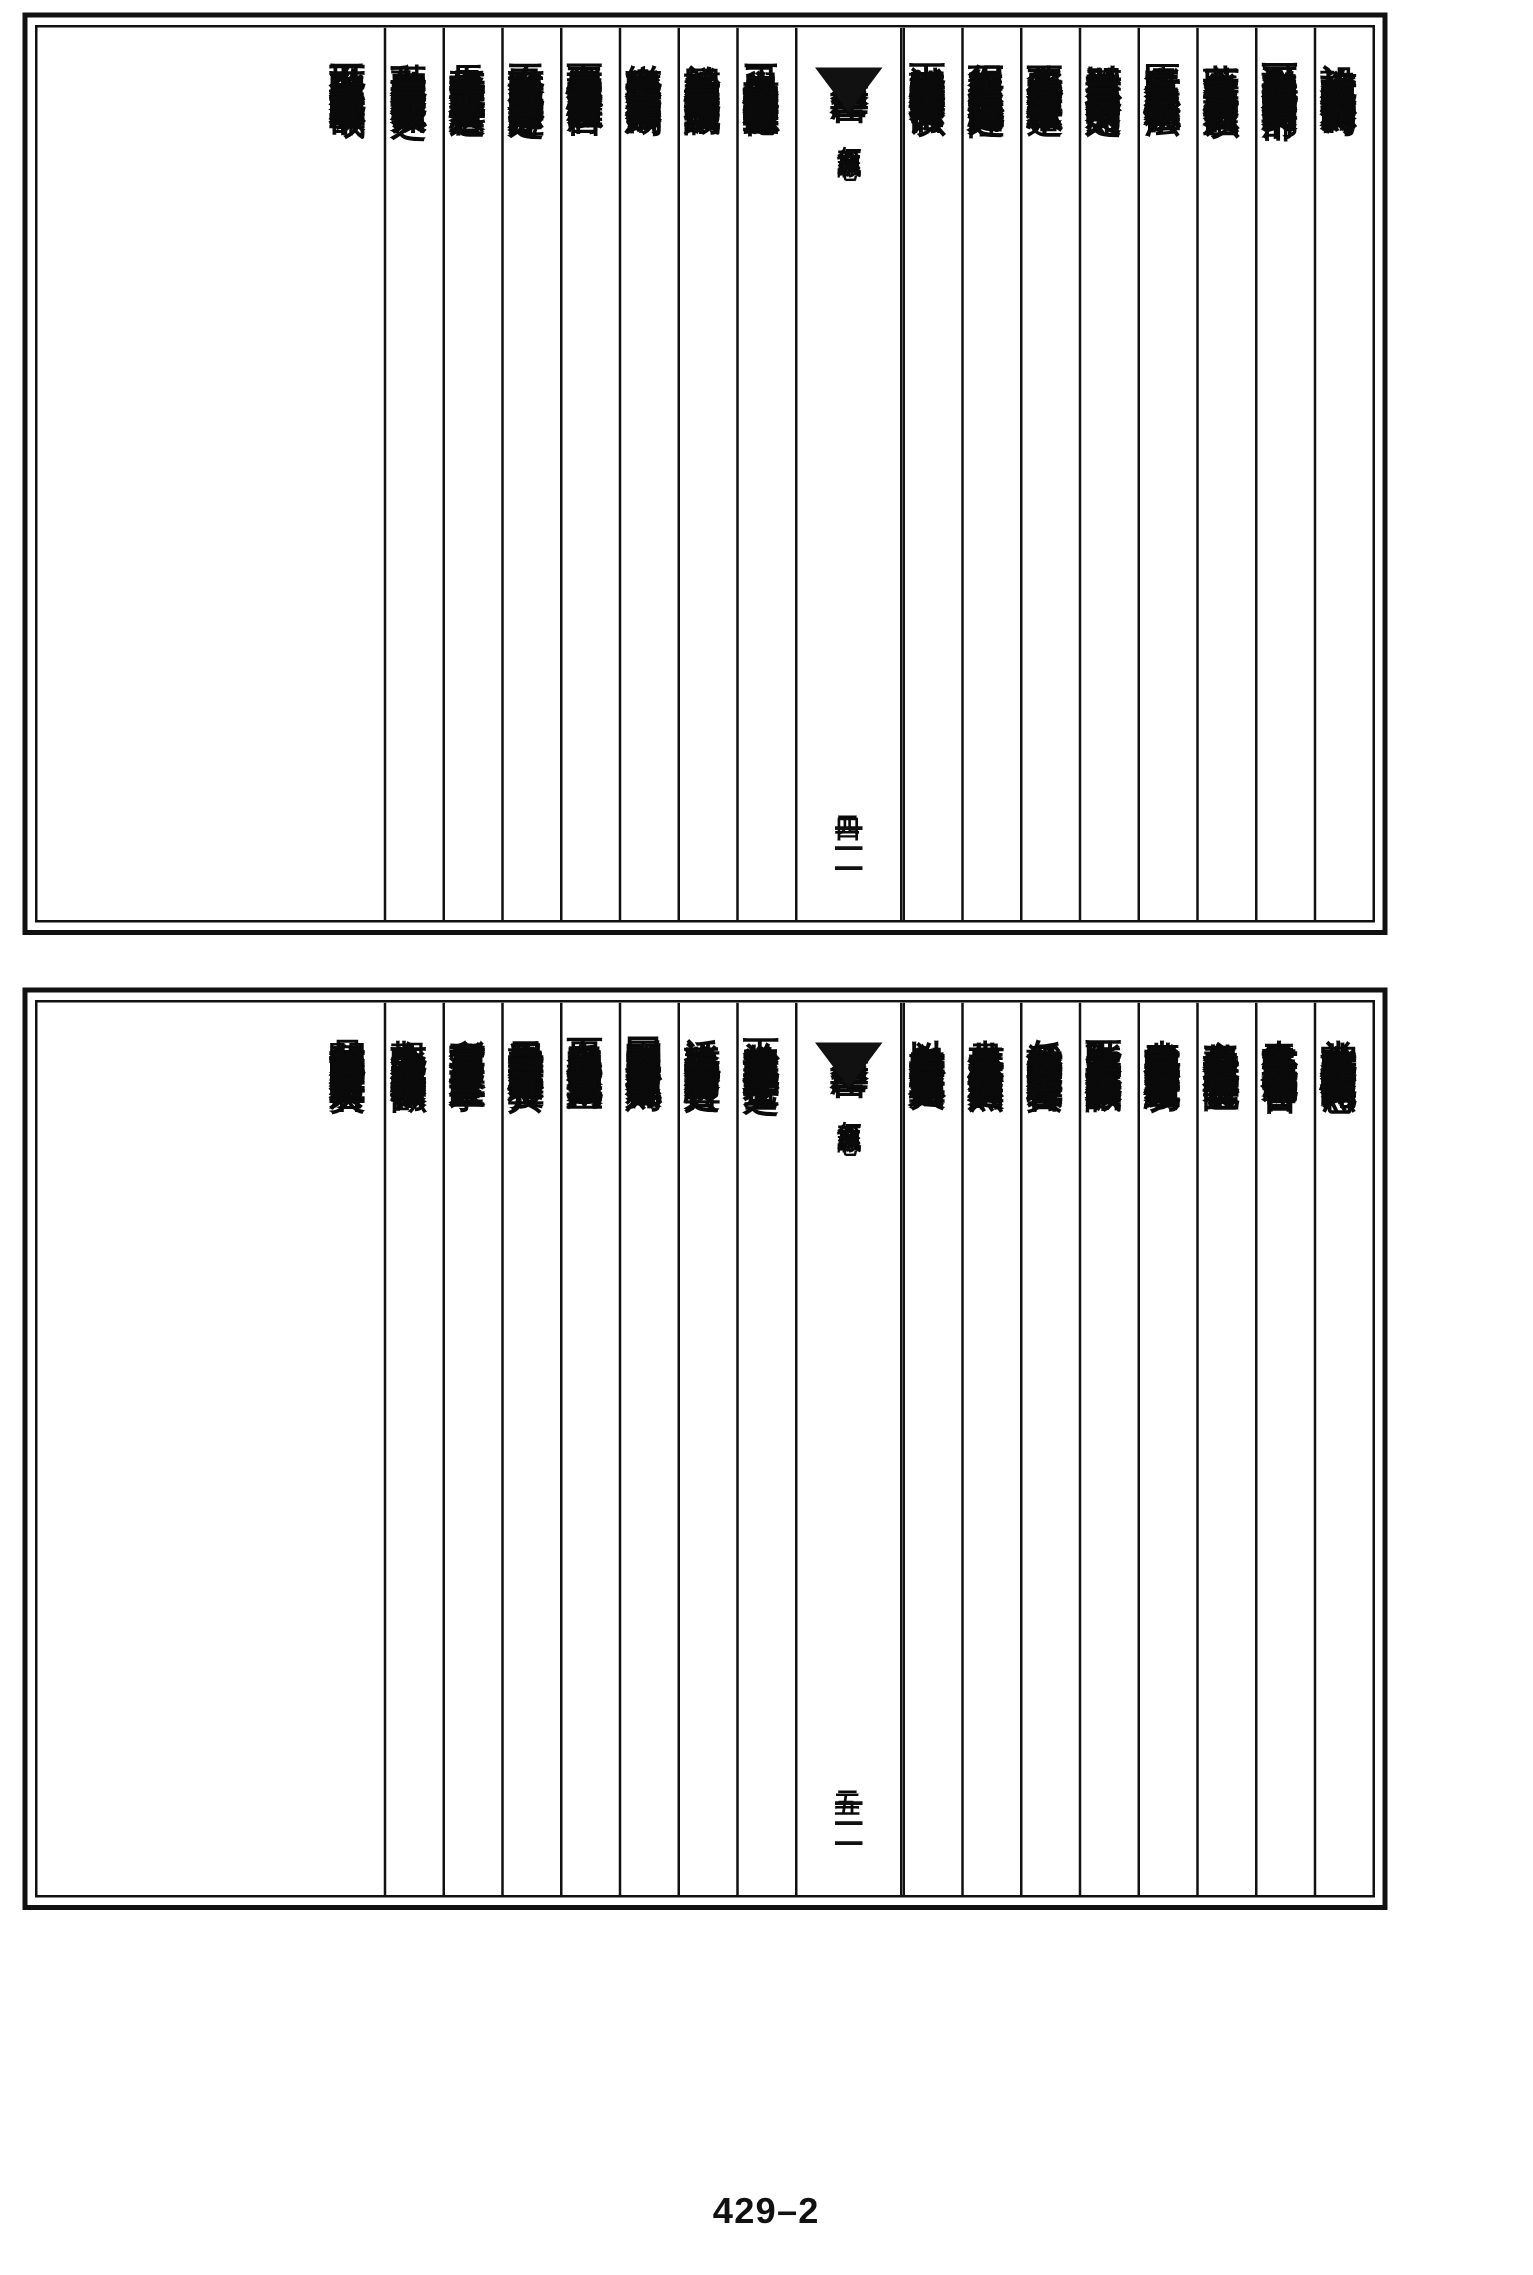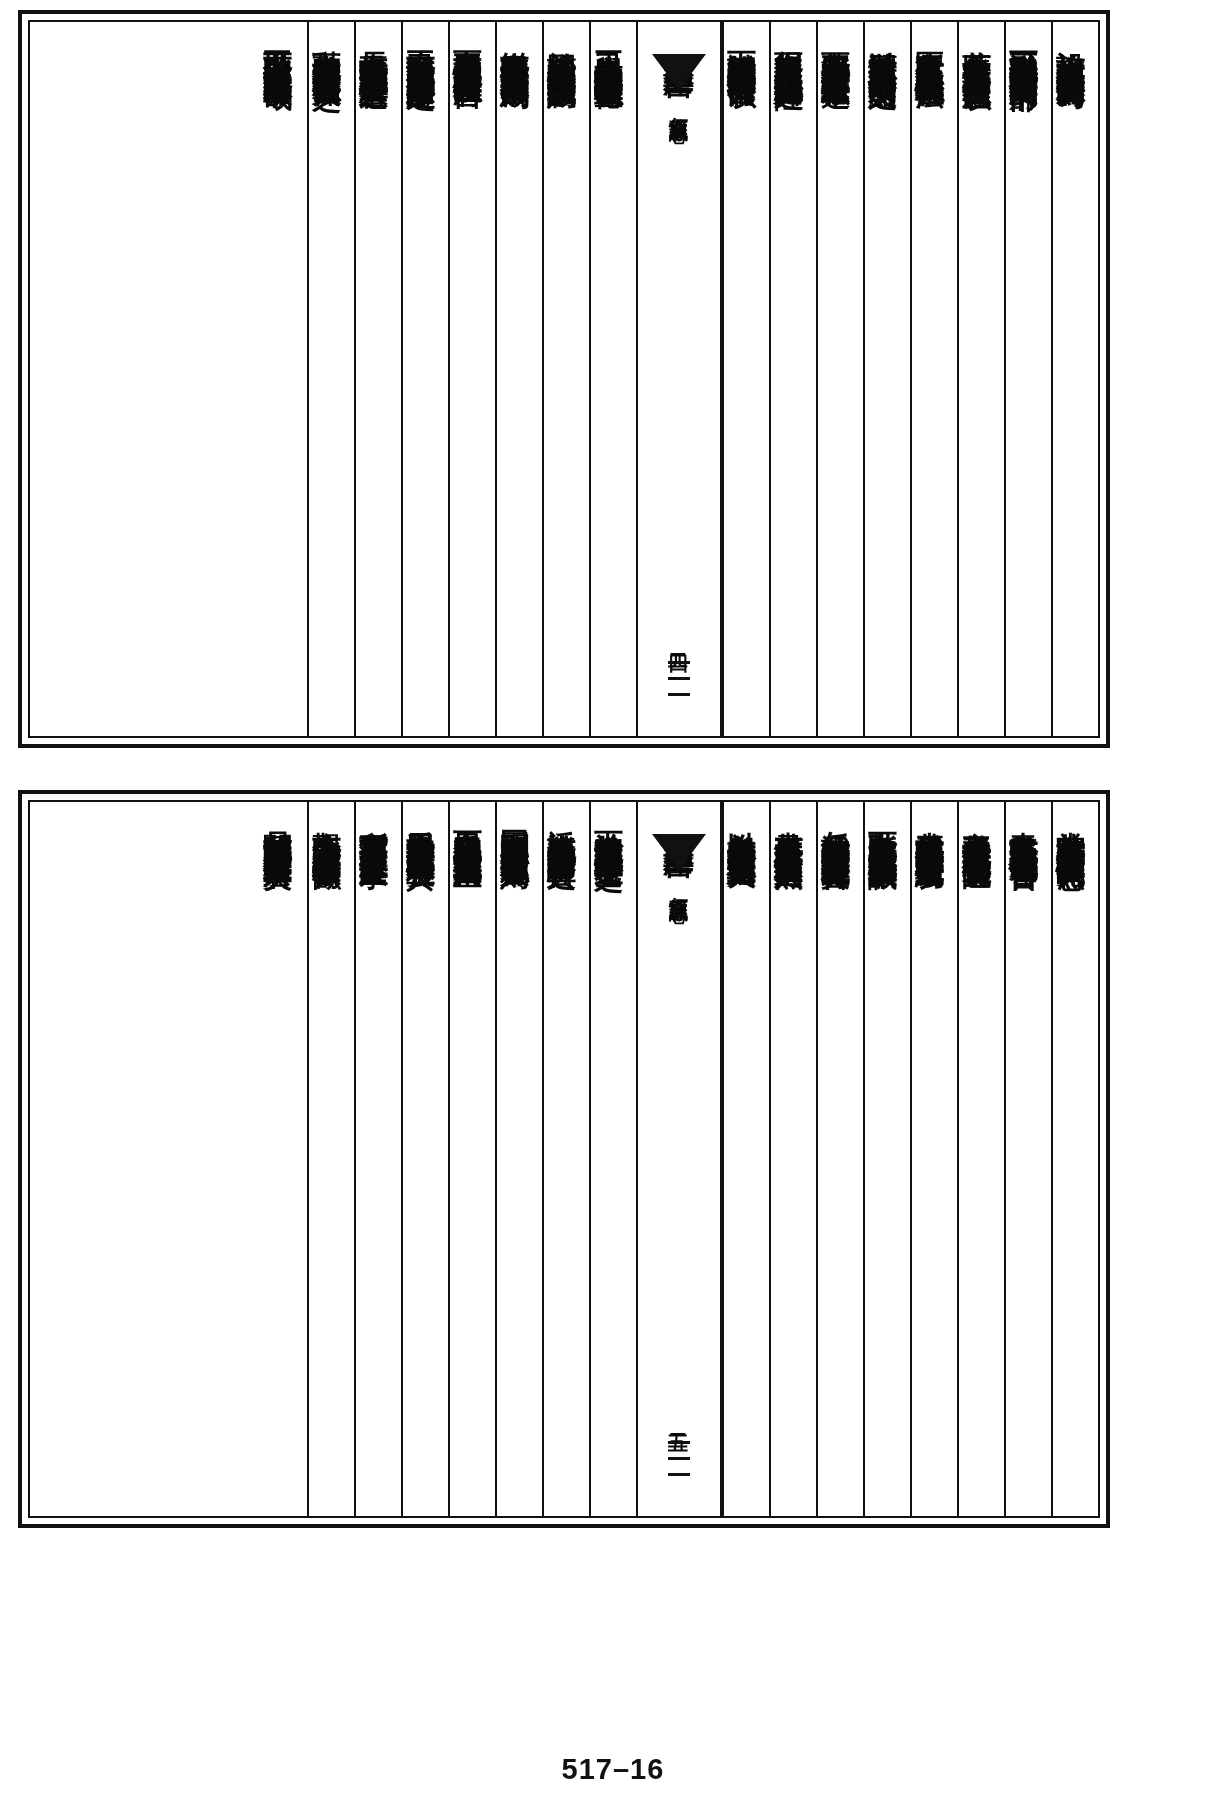--- a/index.html
+++ b/index.html
@@ -302,15 +302,15 @@
       <div class="col">
           <span class="vtext">觀今之為陛下守令者有非其人者矣狼羊相牧禽獸</span>
         </div>
       <div class="col">
           <span class="vtext">是質閹茄齲齪所在皓是陛下之民有不獲其所者矣</span>
         </div>
 
     </div>
   </div>
 
-  <div class="folio">517–16</div>
+  <div class="folio">429–2</div>
 
 </div>
 
 </body></html>

